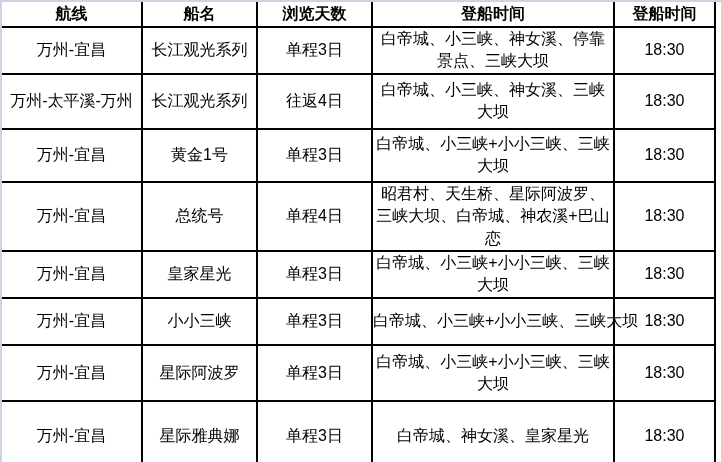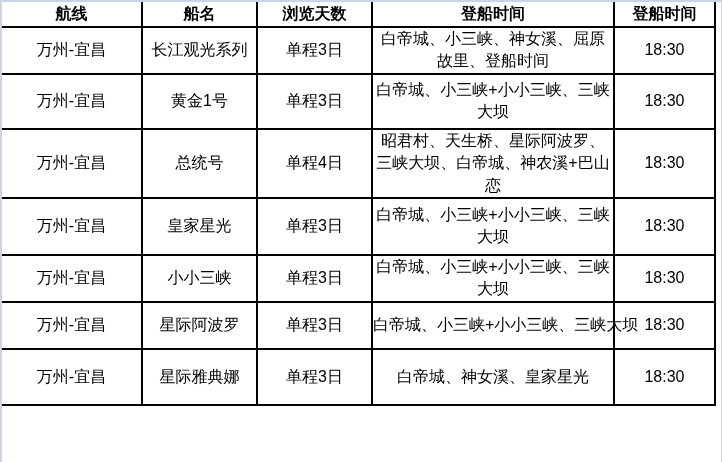--- a/index.html
+++ b/index.html
@@ -78,21 +78,28 @@
         <th data-name="column-header-duration">浏览天数</th>
         <th data-name="column-header-stops">登船时间</th>
         <th data-name="column-header-boarding-time">登船时间</th>
       </tr>
     </thead>
     <tbody id="schedule-body">
         <tr data-name="table-row">
           <td data-name="cell-route">万州-宜昌</td>
           <td data-name="cell-ship">长江观光系列</td>
           <td data-name="cell-duration">单程3日</td>
-          <td data-name="cell-stops">白帝城、小三峡、神女溪、屈原故里、登船时间</td>
+          <td data-name="cell-stops">白帝城、小三峡、神女溪、停靠景点、三峡大坝</td>
+          <td data-name="cell-boarding-time">18:30</td>
+        </tr>
+        <tr data-name="table-row">
+          <td data-name="cell-route">万州-太平溪-万州</td>
+          <td data-name="cell-ship">长江观光系列</td>
+          <td data-name="cell-duration">往返4日</td>
+          <td data-name="cell-stops">白帝城、小三峡、神女溪、三峡大坝</td>
           <td data-name="cell-boarding-time">18:30</td>
         </tr>
         <tr data-name="table-row">
           <td data-name="cell-route">万州-宜昌</td>
           <td data-name="cell-ship">黄金1号</td>
           <td data-name="cell-duration">单程3日</td>
           <td data-name="cell-stops">白帝城、小三峡+小小三峡、三峡大坝</td>
           <td data-name="cell-boarding-time">18:30</td>
         </tr>
         <tr data-name="table-row">

